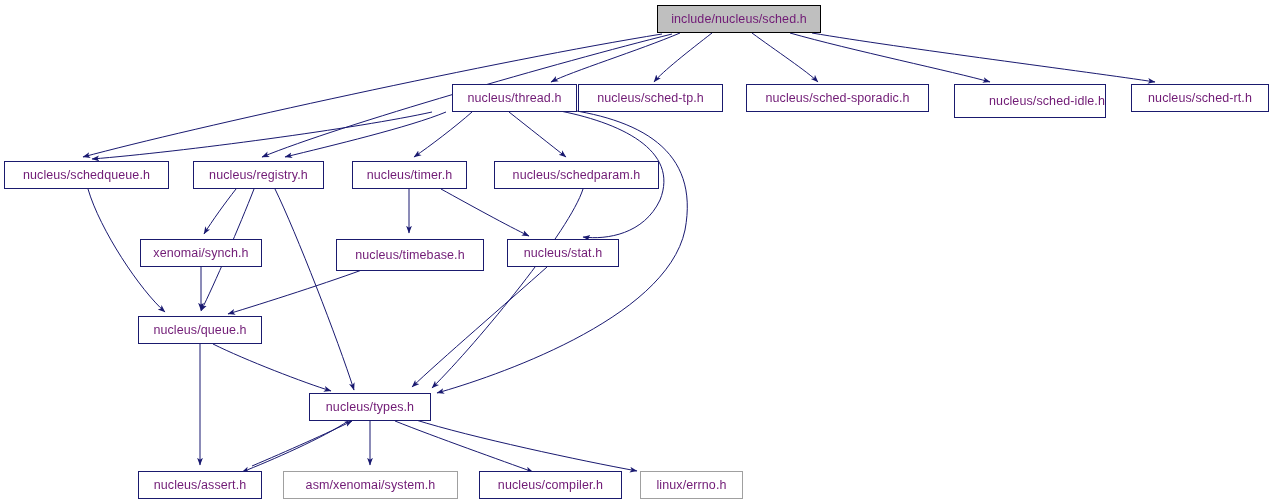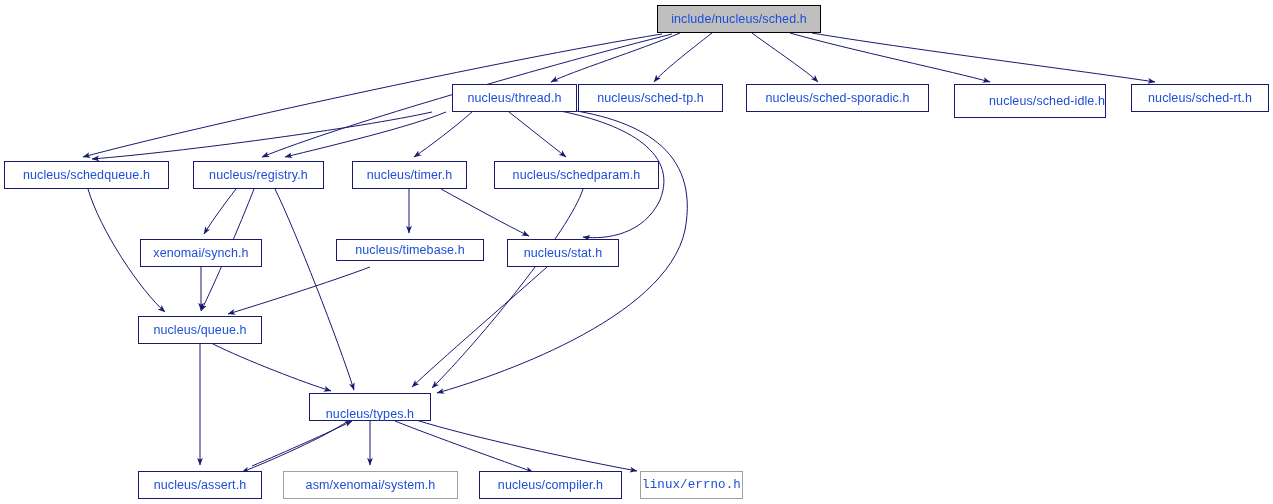--- a/index.html
+++ b/index.html
@@ -1,20 +1,20 @@
 <!DOCTYPE html>
 <html><head>
 <meta charset="utf-8">
 <style>
   html,body{margin:0;padding:0;background:#ffffff;}
   body{font-family:"Liberation Sans","DejaVu Sans",sans-serif;}
   #graph-root{position:relative;width:1273px;height:504px;background:#ffffff;overflow:hidden;}
   #graph-svg{position:absolute;left:0;top:0;width:1273px;height:504px;}
   .gnode{position:absolute;box-sizing:border-box;display:flex;align-items:center;justify-content:center;
-         background:#ffffff;border:1px solid #1a1a6e;color:#1d4ed8;font-size:12.5px;line-height:1;
+         background:#ffffff;border:1px solid #1a1a6e;color:#701a75;font-size:12.5px;line-height:1;
          white-space:nowrap;letter-spacing:0.1px;}
   .gnode.root{background:#bfbfbf;border-color:#000000;}
   .gnode.muted{border-color:#a0a0a0;}
   .gnode .lbl{pointer-events:none;}
 </style>
 </head>
 <body>
 
 <div id="graph-root">
 
@@ -85,39 +85,39 @@
       </div>
       <div class="gnode" style="left: 352px; top: 161px; width: 115px; height: 28px;">
         <span class="lbl">nucleus/timer.h</span>
       </div>
       <div class="gnode" style="left: 494px; top: 161px; width: 165px; height: 28px;">
         <span class="lbl">nucleus/schedparam.h</span>
       </div>
       <div class="gnode" style="left: 140px; top: 239px; width: 122px; height: 28px;">
         <span class="lbl">xenomai/synch.h</span>
       </div>
-      <div class="gnode" style="left: 336px; top: 239px; width: 148px; height: 22px;">
+      <div class="gnode" style="left: 336px; top: 239px; width: 148px; height: 32px;">
         <span class="lbl">nucleus/timebase.h</span>
       </div>
       <div class="gnode" style="left: 507px; top: 239px; width: 112px; height: 28px;">
         <span class="lbl">nucleus/stat.h</span>
       </div>
       <div class="gnode" style="left: 138px; top: 316px; width: 124px; height: 28px;">
         <span class="lbl">nucleus/queue.h</span>
       </div>
-      <div class="gnode" style="left: 309px; top: 393px; width: 122px; height: 28px; align-items: flex-end;">
+      <div class="gnode" style="left: 309px; top: 393px; width: 122px; height: 28px;">
         <span class="lbl">nucleus/types.h</span>
       </div>
       <div class="gnode" style="left: 138px; top: 471px; width: 124px; height: 28px;">
         <span class="lbl">nucleus/assert.h</span>
       </div>
       <div class="gnode muted" style="left: 283px; top: 471px; width: 175px; height: 28px;">
         <span class="lbl">asm/xenomai/system.h</span>
       </div>
       <div class="gnode" style="left: 479px; top: 471px; width: 143px; height: 28px;">
         <span class="lbl">nucleus/compiler.h</span>
       </div>
-      <div class="gnode muted" style="left: 640px; top: 471px; width: 103px; height: 28px; font-family: Liberation Mono, monospace;">
+      <div class="gnode muted" style="left: 640px; top: 471px; width: 103px; height: 28px;">
         <span class="lbl">linux/errno.h</span>
       </div>
     </div>
 
 </div>
 
 </body></html>

